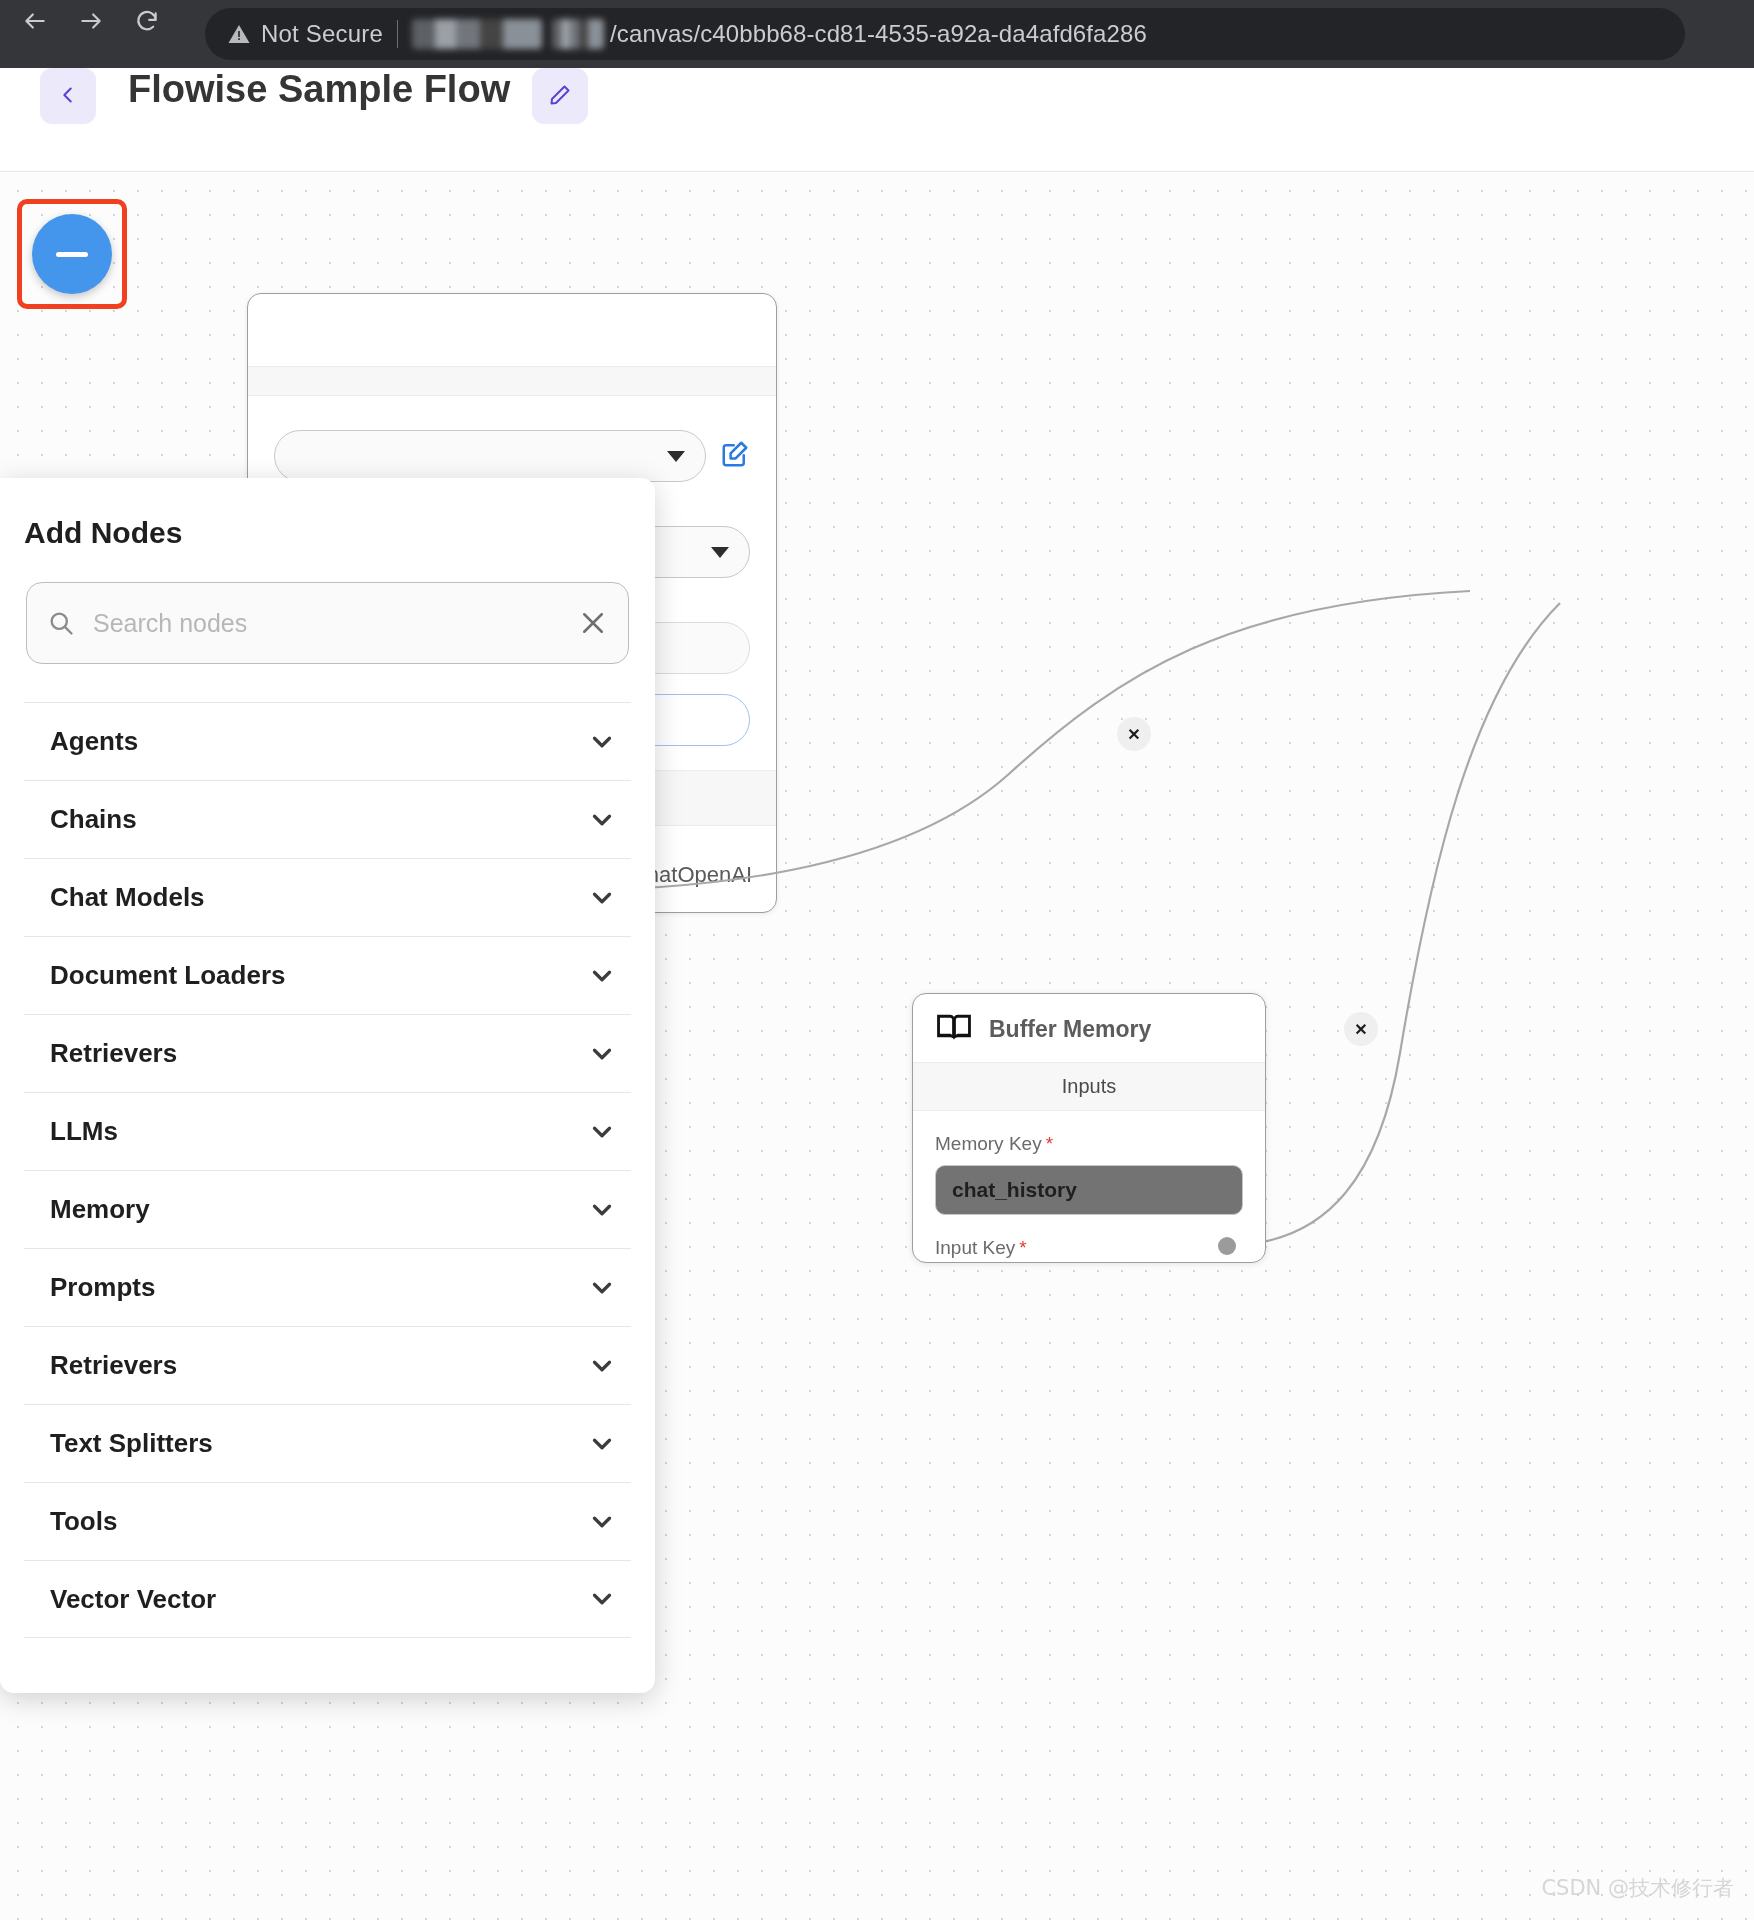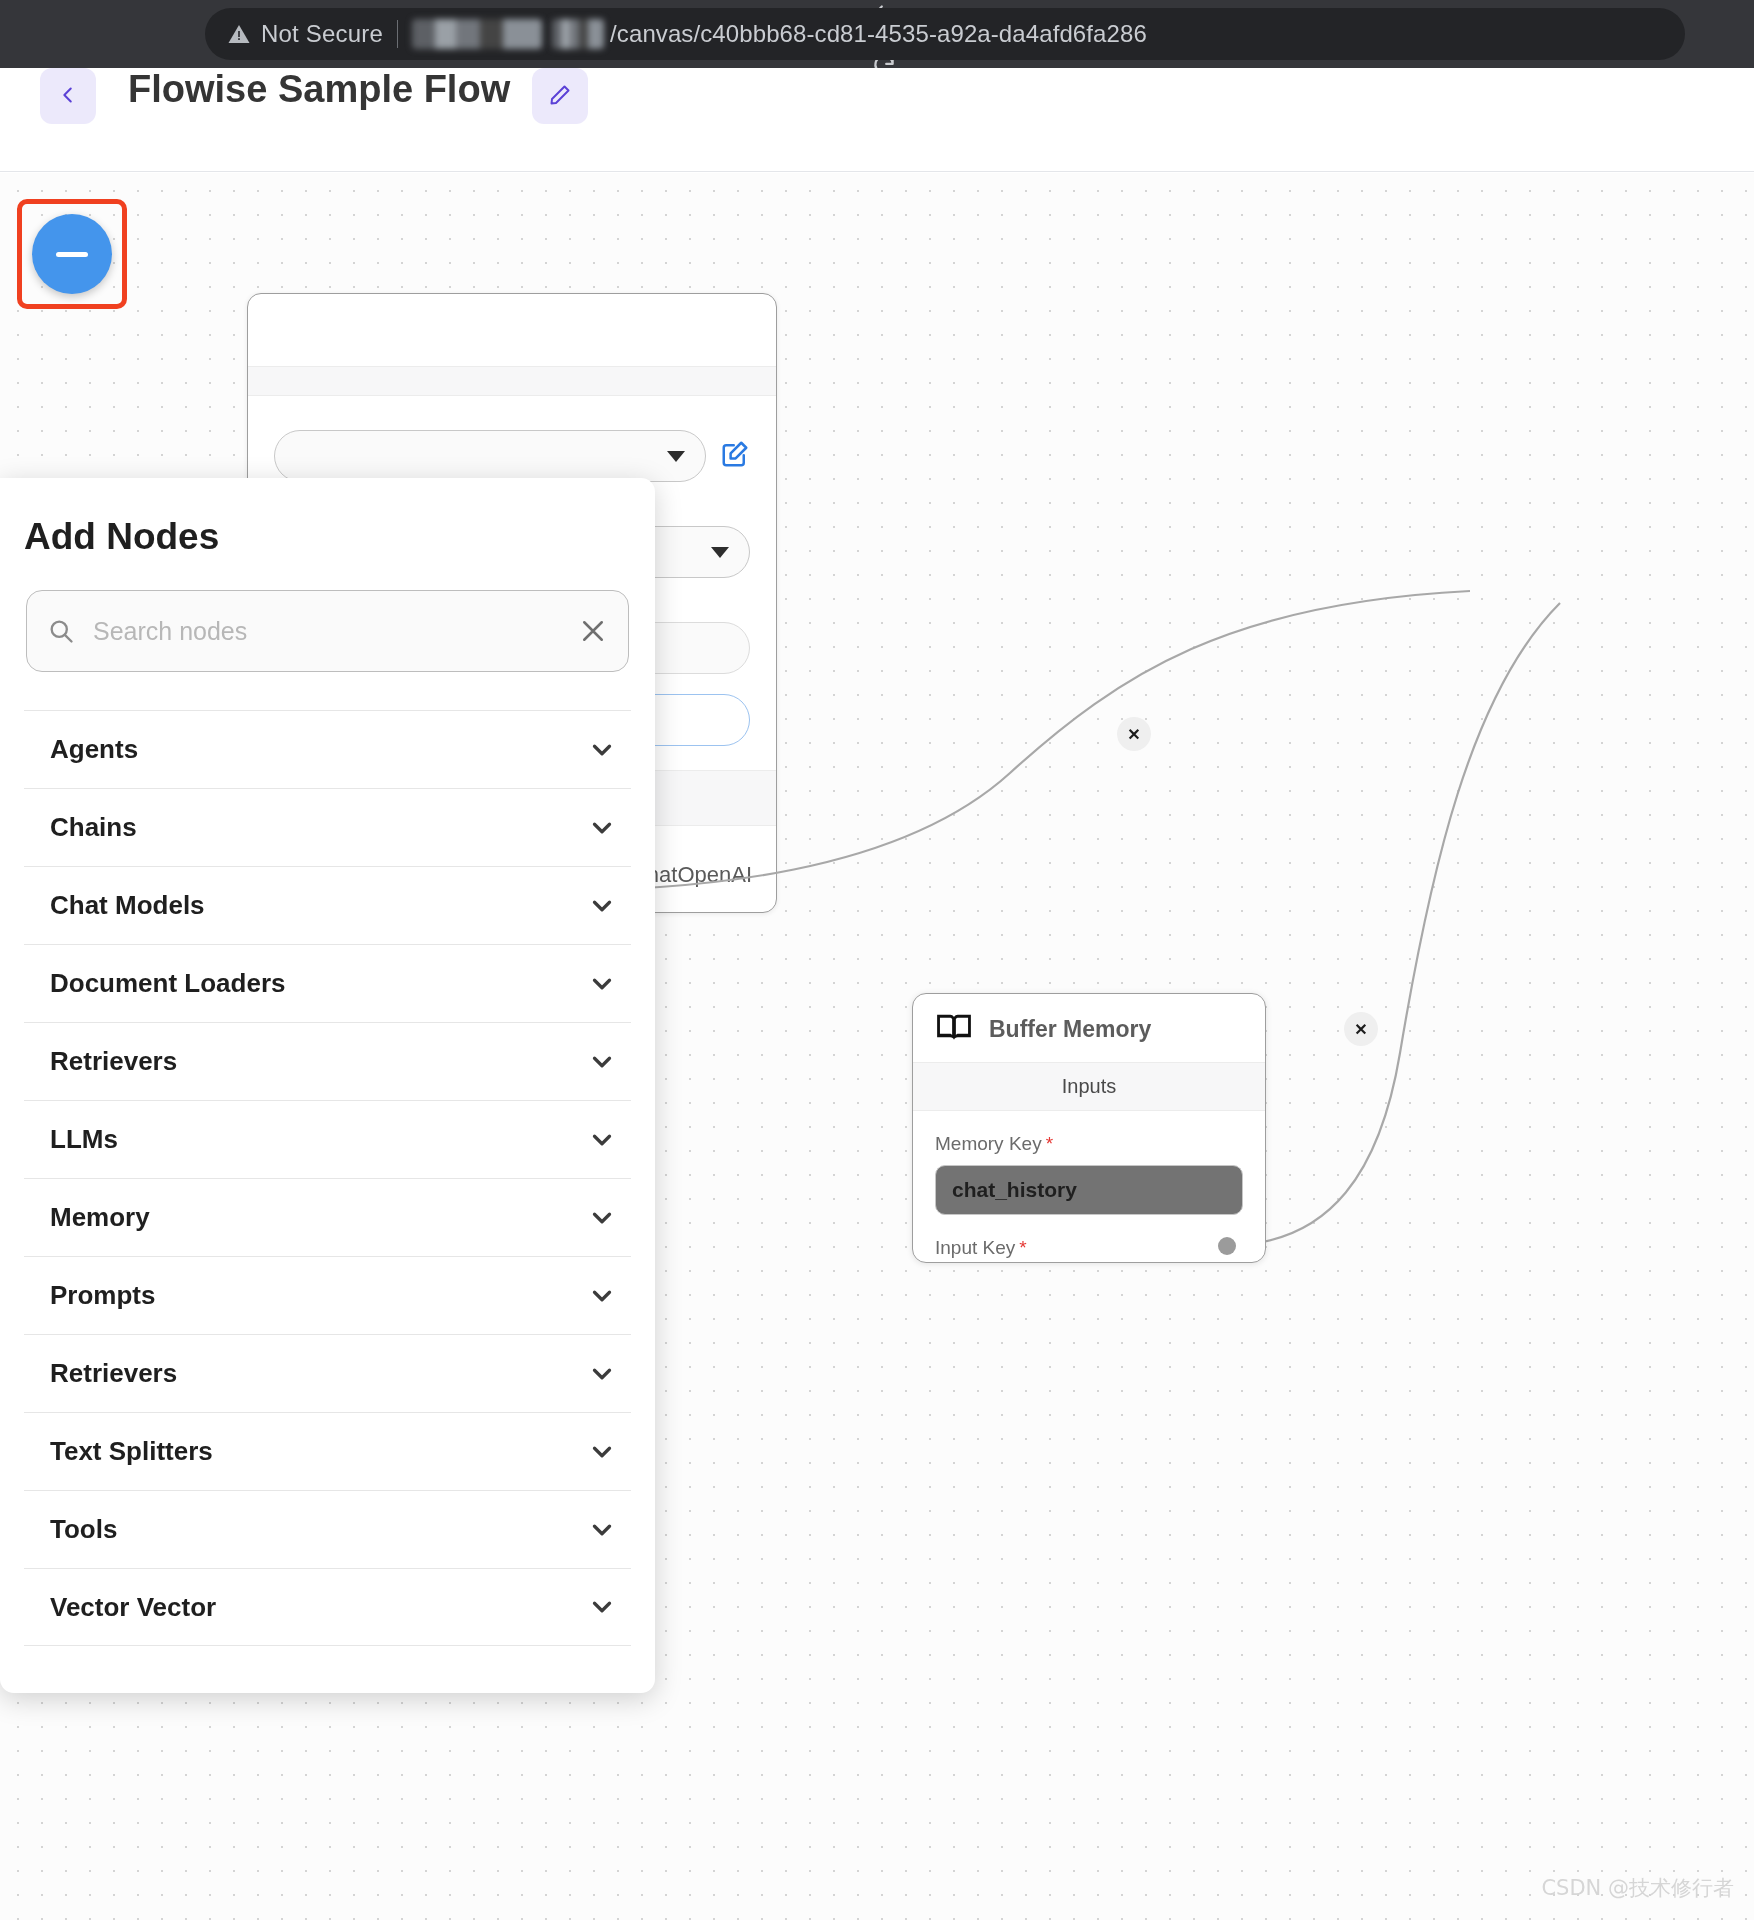--- a/index.html
+++ b/index.html
@@ -8,21 +8,21 @@
     font-family: "Liberation Sans", sans-serif;
     background: #ffffff;
     overflow: hidden;
   }
 
   
   #browser-chrome {
     position: absolute; left: 0; top: 0;
     width: 1754px; height: 68px;
     background: #35363a;
-    display: flex; align-items: center; flex-direction: column;
+    display: flex; align-items: flex-start;
   }
   .nav-btn {
     width: 42px; height: 42px; margin-left: 14px;
     display: flex; align-items: center; justify-content: center;
     color: #c9cbcf; border-radius: 50%;
   }
   .nav-btn svg { width: 26px; height: 26px; stroke: #c9cbcf; fill: none; stroke-width: 2; }
   #omnibox {
     position: absolute; left: 205px; top: 8px;
     width: 1480px; height: 52px;
@@ -207,21 +207,21 @@
     width: 655px; height: 1215px;
     background: #ffffff;
     border-top-right-radius: 14px;
     border-bottom-right-radius: 14px;
     border-bottom-left-radius: 14px;
     box-shadow: 0 6px 28px rgba(0,0,0,.18);
     z-index: 30;
     overflow: hidden;
   }
   #add-nodes-title {
-    font-size: 37px; font-weight: 700; color: #1f1f1f;
+    font-size: 30px; font-weight: 700; color: #1f1f1f;
     margin: 38px 0 0 24px;
   }
   #search-wrap {
     margin: 32px 26px 0 26px; height: 82px;
     border: 1px solid #bdbdbd; border-radius: 16px;
     background: #fafafa;
     display: flex; align-items: center; padding: 0 20px;
   }
   #search-icon { width: 28px; height: 28px; flex: 0 0 auto; }
   #search-icon svg { width: 28px; height: 28px; stroke: #8b8b8b; fill: none; stroke-width: 2; }

